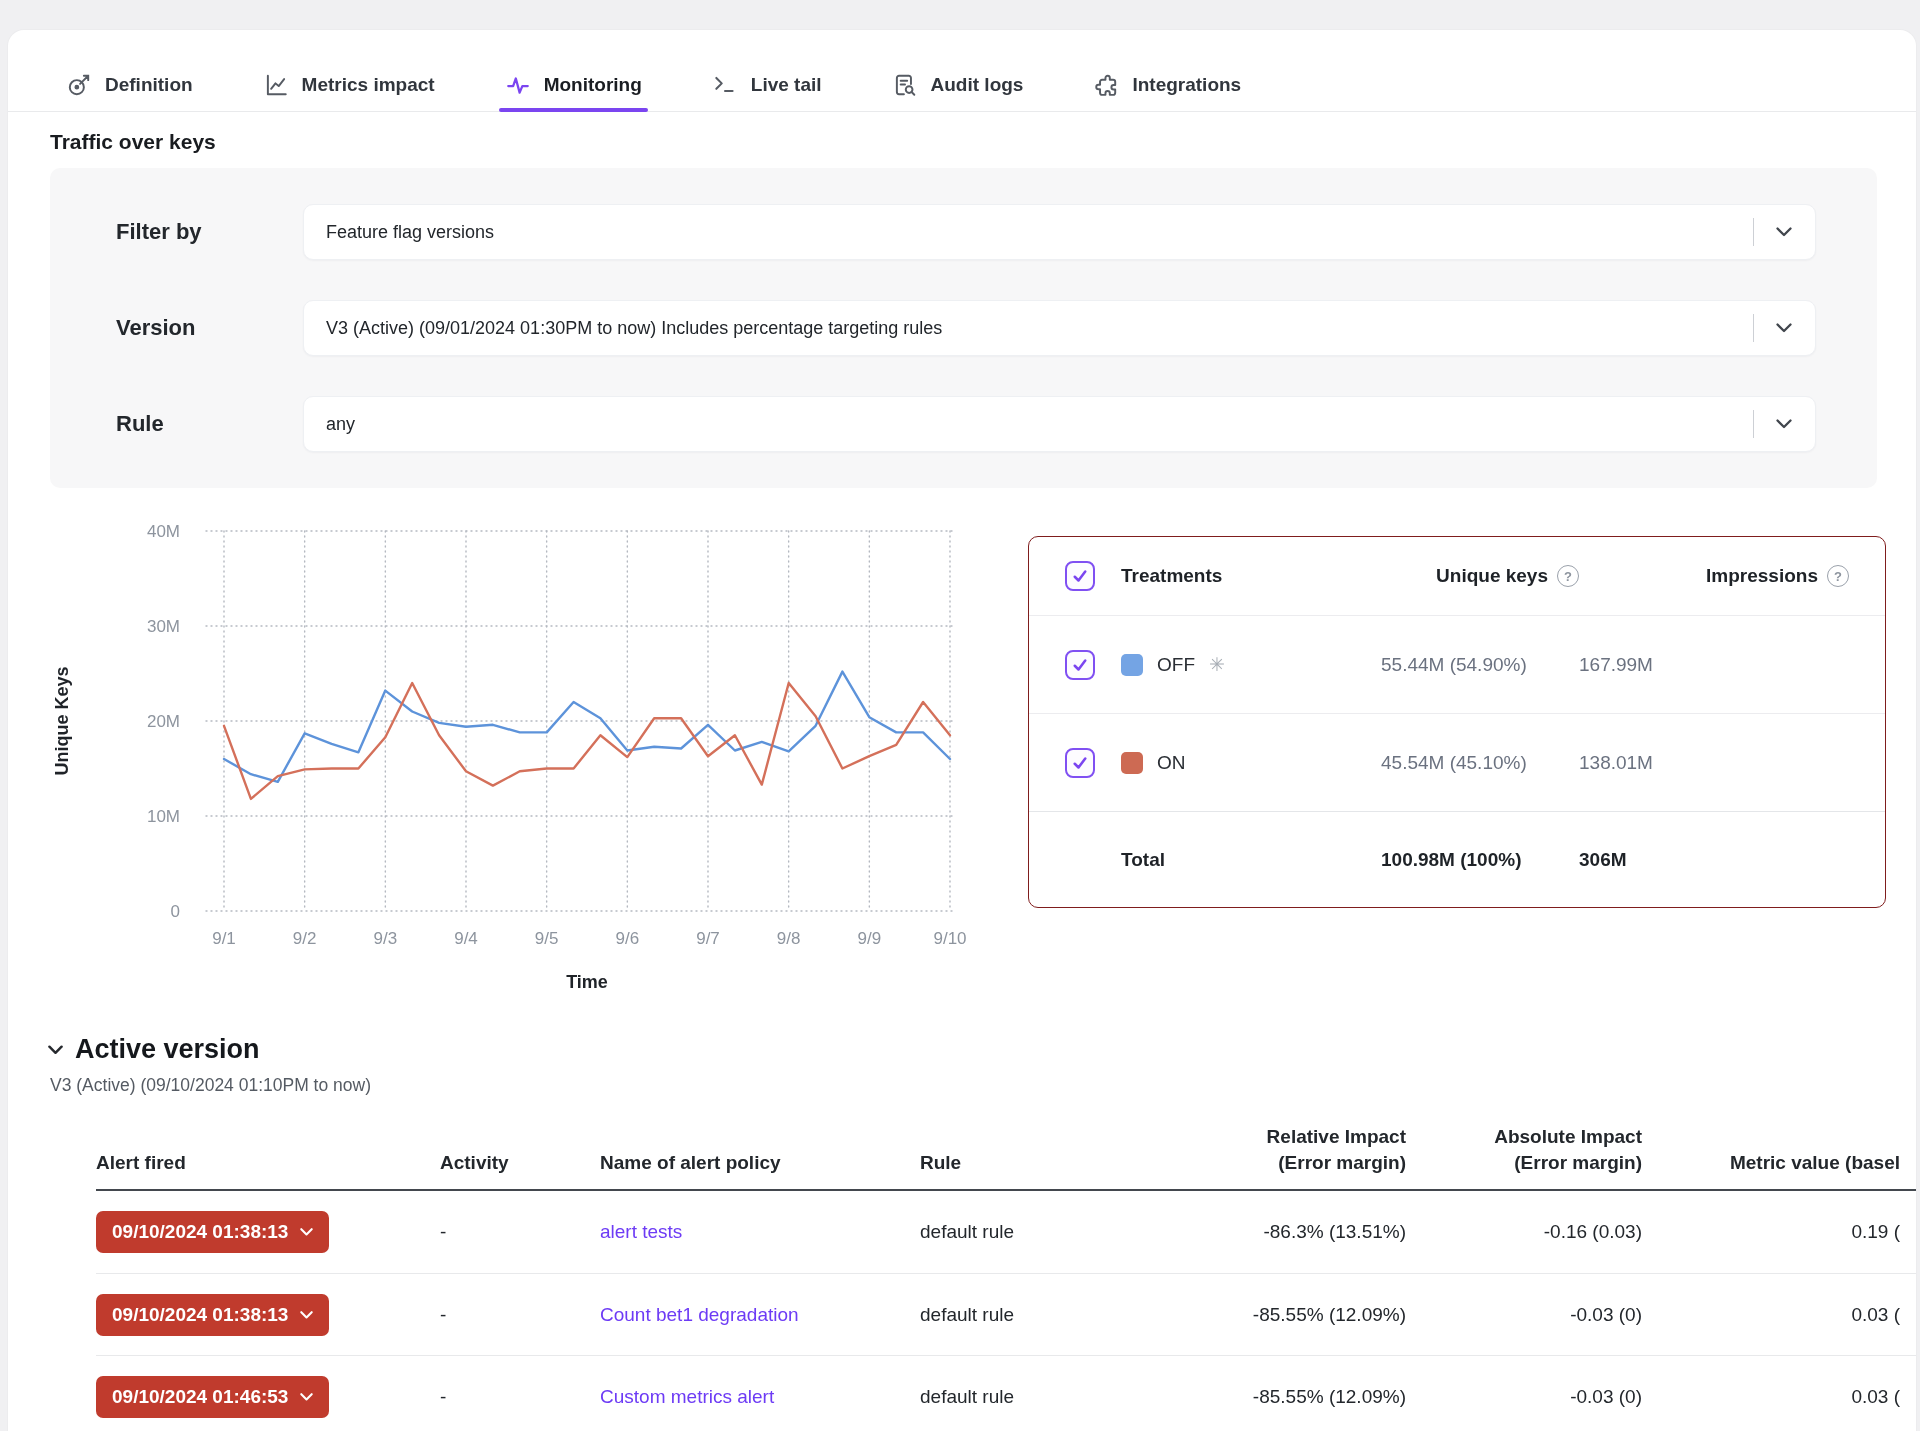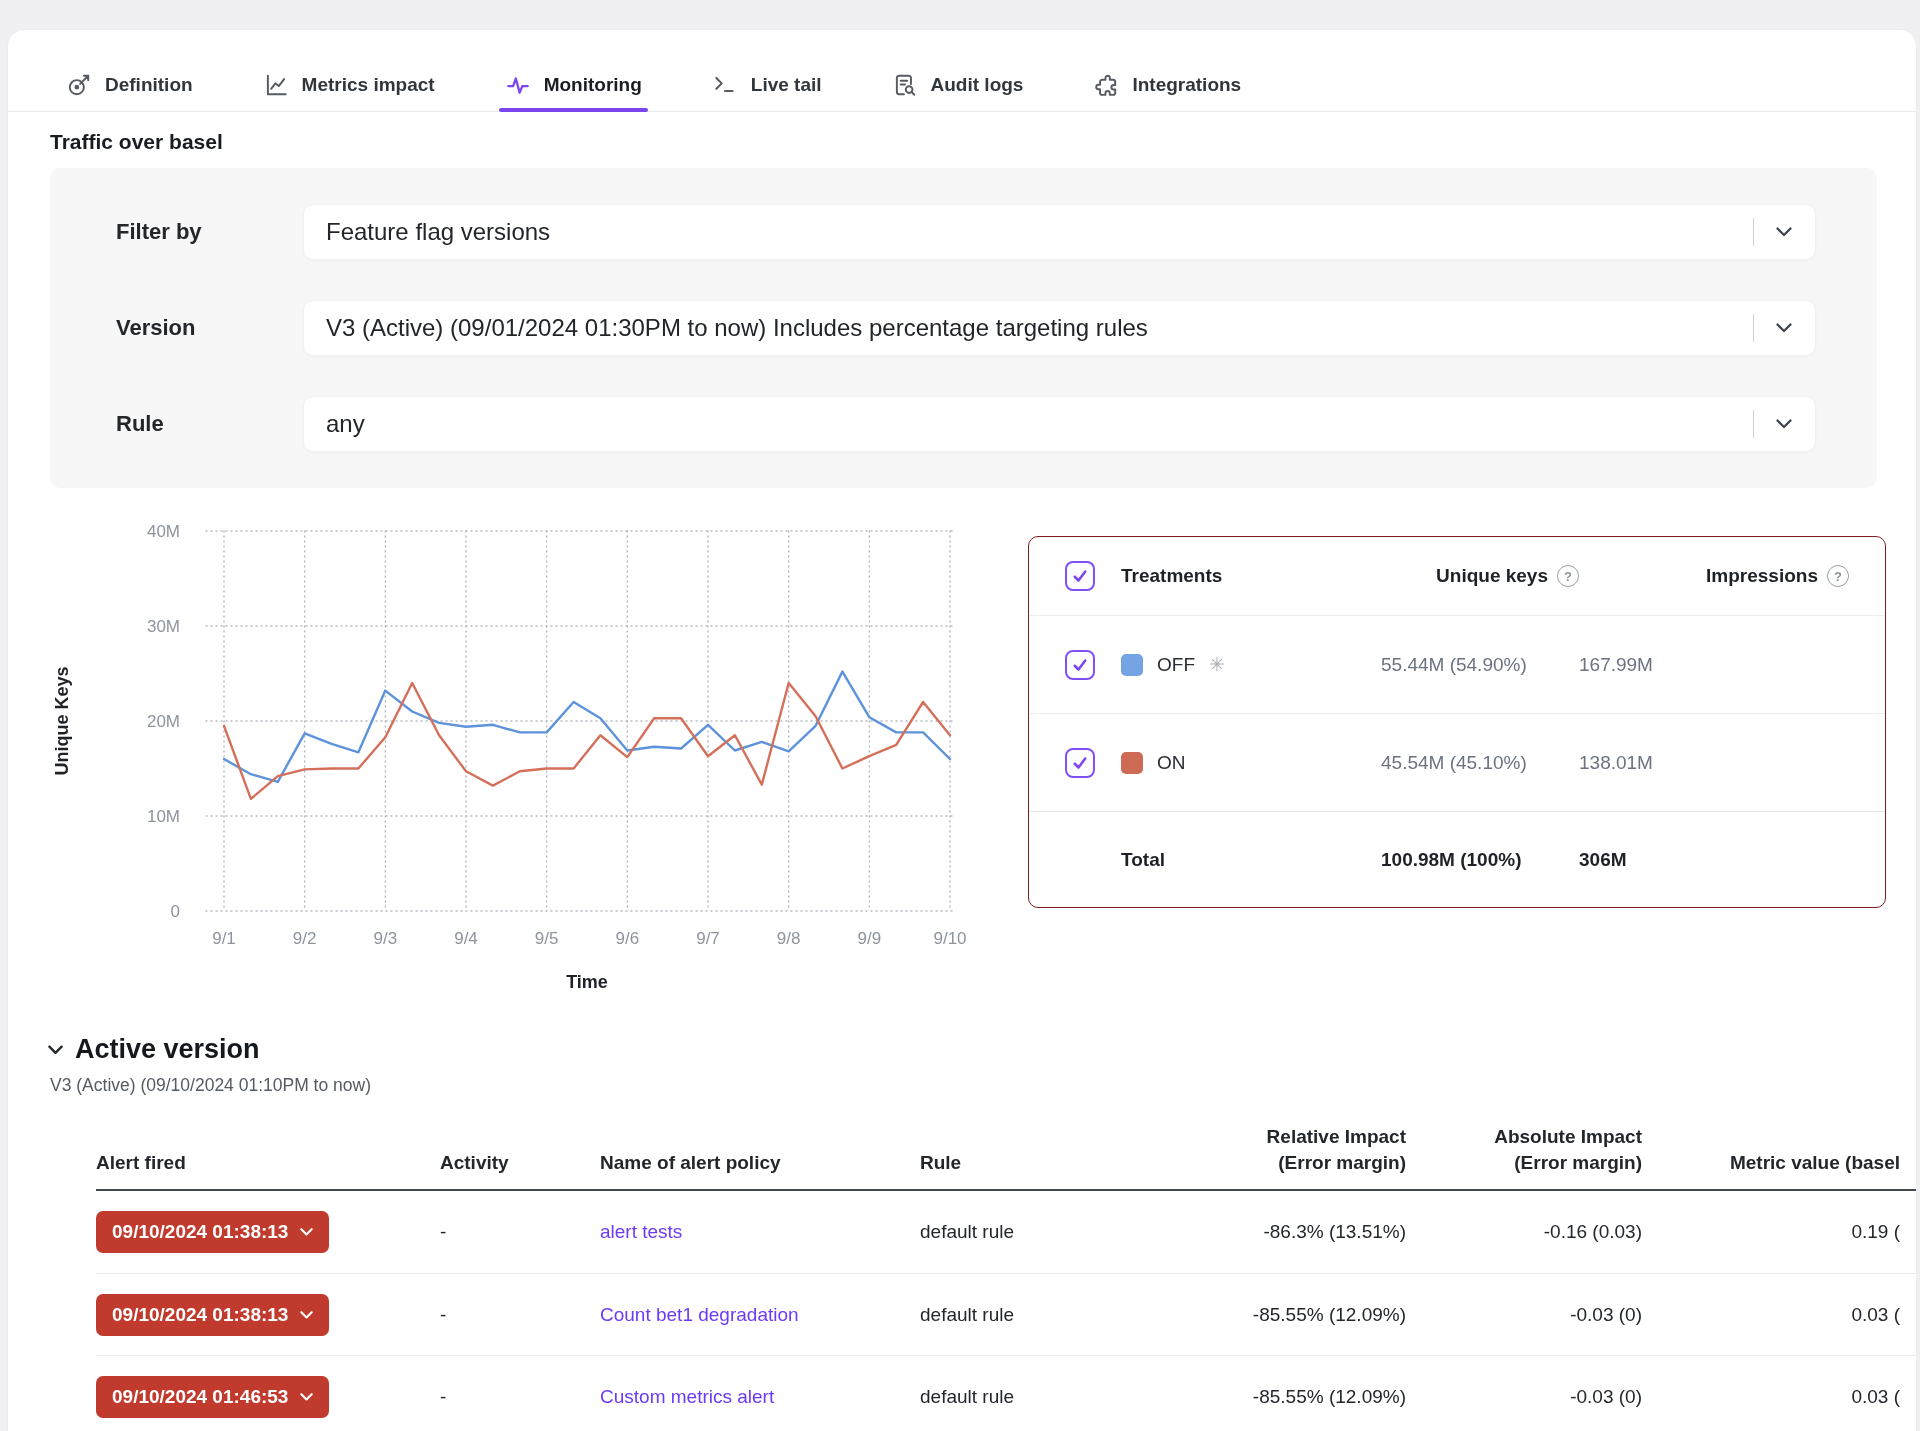--- a/index.html
+++ b/index.html
@@ -20,21 +20,21 @@
 
   
   .section-title { margin:18px 0 0 42px; font-size:21px; font-weight:700; color:#191c20; }
 
   
   .filter-panel { margin:14px 39px 0 42px; background:#f7f7f8; border-radius:10px;
     padding:36px 61px 36px 0; display:flex; flex-direction:column; gap:40px; }
   .filter-row { display:flex; align-items:center; }
   .filter-label { width:253px; padding-left:66px; font-size:22px; font-weight:700; color:#23272c; }
   .select { position:relative; flex:1; height:56px; background:#fff; border:1px solid #eef0f3;
-    border-radius:10px; display:flex; align-items:center; padding-left:22px; font-size:24px;
+    border-radius:10px; display:flex; align-items:center; padding-left:22px; font-size:18px;
     color:#22262b; box-shadow:0 1px 2px rgba(16,24,40,0.04); cursor:pointer; }
   .select .caret-zone { position:absolute; right:0; top:0; width:62px; height:100%;
     display:flex; align-items:center; justify-content:center; }
   .select .caret-zone::before { content:""; position:absolute; left:0; top:13px; bottom:13px;
     width:1px; background:#cdd0d5; }
 
   
   .chart-row { display:flex; align-items:flex-start; margin:30px 30px 0 30px; }
   #traffic-chart { flex:none; }
   .grid { stroke:#b5b9c1; stroke-width:1.4; stroke-dasharray:1 4; stroke-linecap:round; }
@@ -140,21 +140,21 @@
     <div class="tab">
       <span>
         <svg width="26" height="26" viewBox="0 0 24 24" fill="none" stroke="#565b63" stroke-width="1.8" stroke-linejoin="round">
           <path d="M13.6 3.5c1.1 0 1.9.9 1.9 2v1.6h3.1c1.1 0 1.9.9 1.9 2v2.9h-1.4a2.1 2.1 0 0 0 0 4.2h1.4v2.9c0 1.1-.8 2-1.9 2h-3.1v-1.5a2 2 0 0 0-4 0v1.5H8.4c-1.1 0-1.9-.9-1.9-2v-3.1H5.1a2.1 2.1 0 0 1 0-4.2h1.4V9.1c0-1.1.8-2 1.9-2h3.1V5.5c0-1.1.9-2 2.1-2z"></path>
         </svg>
       </span>
       <span>Integrations</span>
     </div>
   </div>
 
-  <div class="section-title">Traffic over basel</div>
+  <div class="section-title">Traffic over keys</div>
 
   <div class="filter-panel">
     <div class="filter-row">
       <div class="filter-label">Filter by</div>
       <div class="select">
         <span>Feature flag versions</span>
         <span class="caret-zone">
           <svg width="16" height="10" viewBox="0 0 16 10" fill="none" stroke="#41464d" stroke-width="2.3" stroke-linecap="round" stroke-linejoin="round">
               <path d="M1.5 1.5 L8 8 L14.5 1.5"></path>
             </svg>

